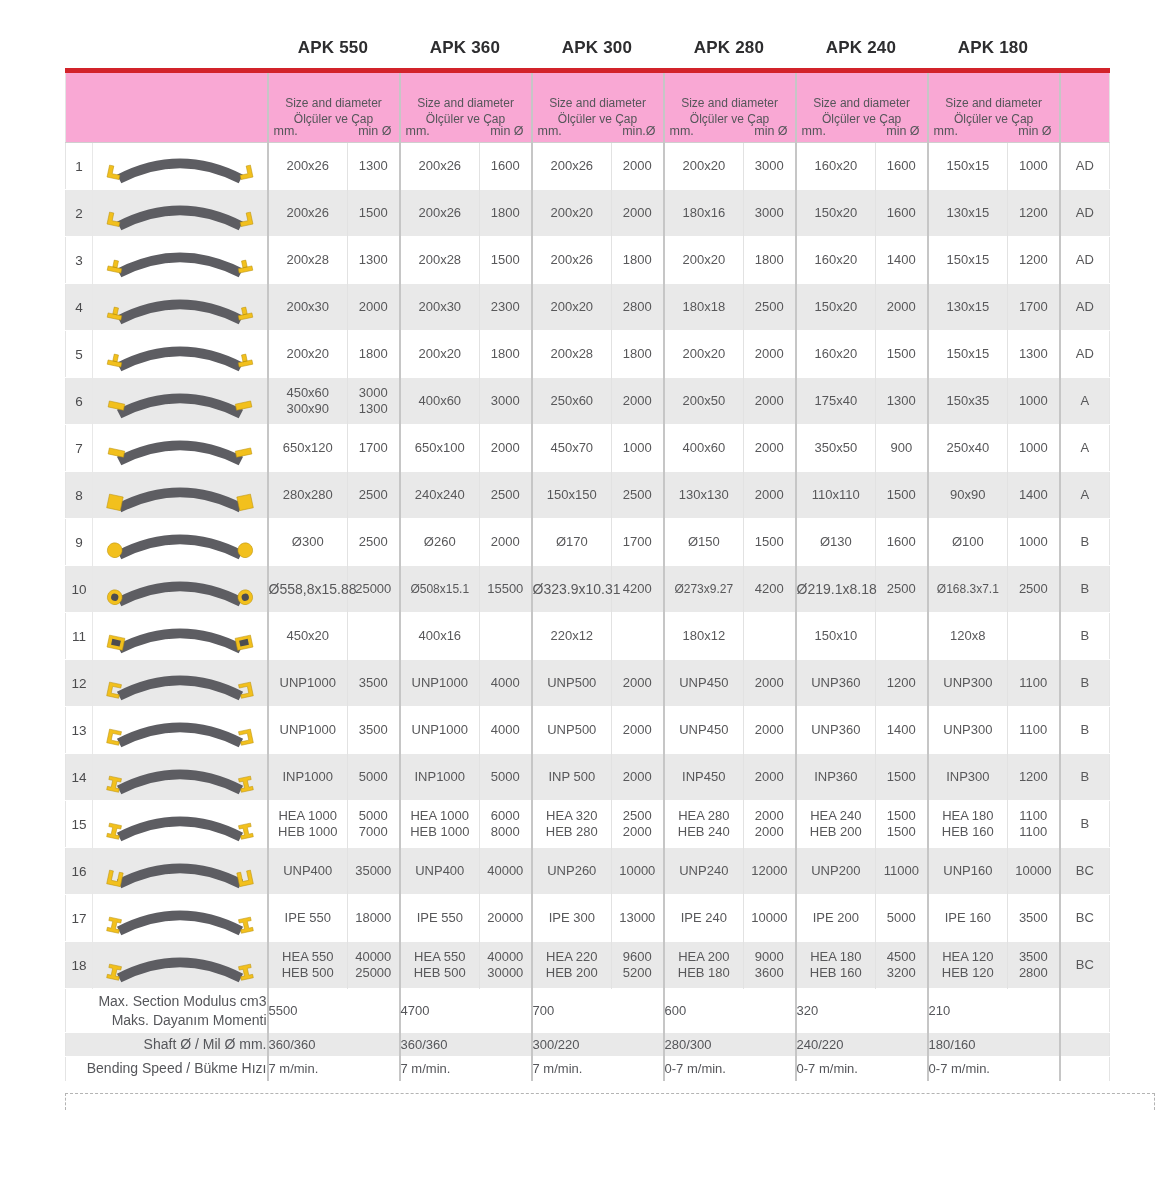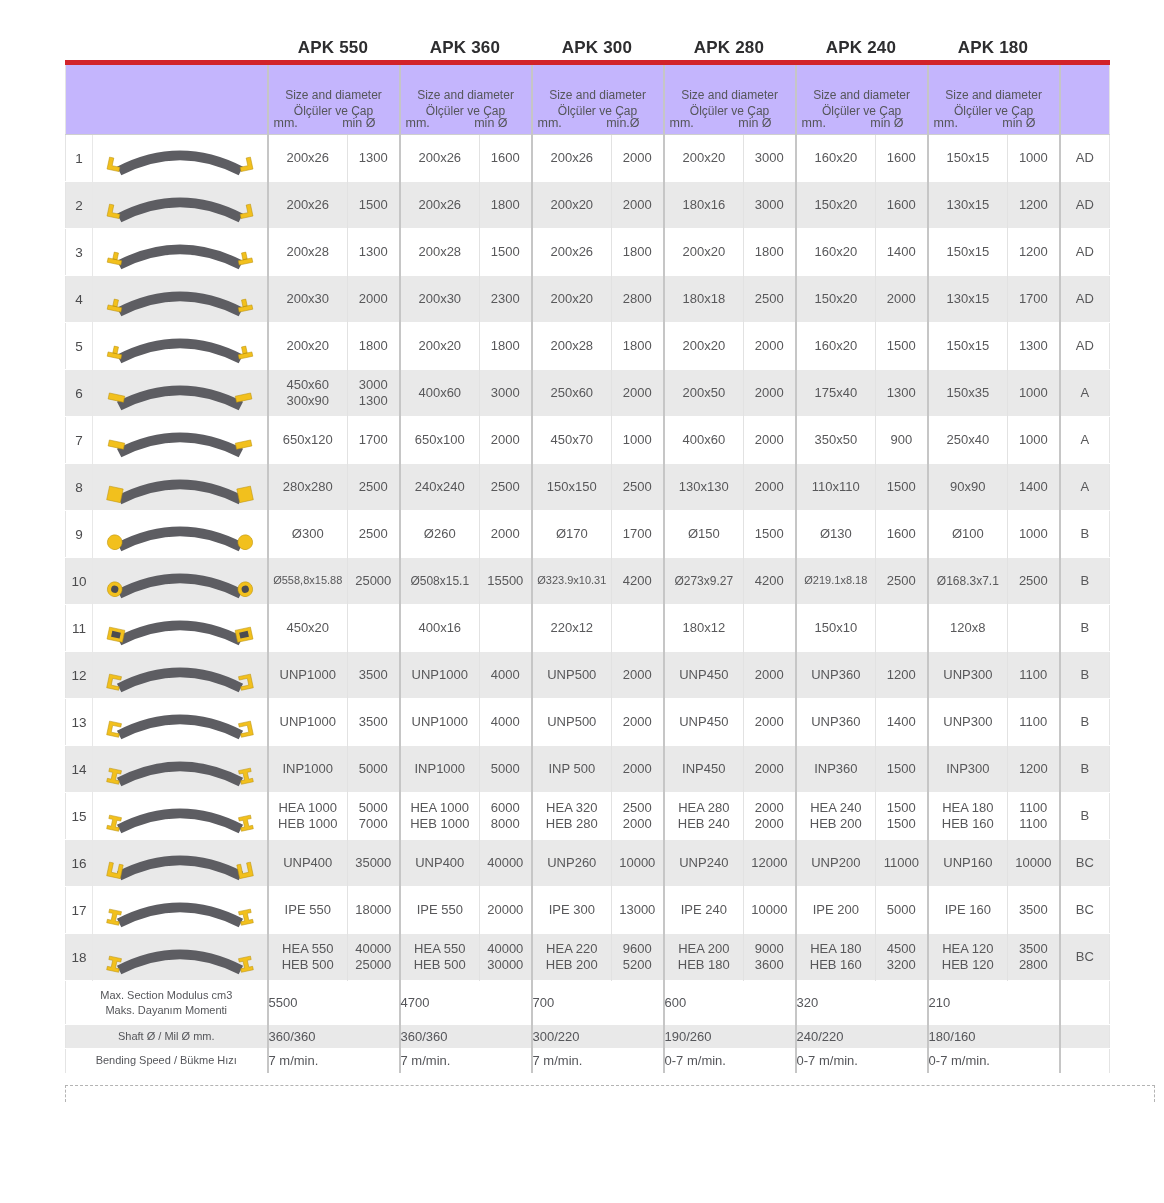--- a/index.html
+++ b/index.html
@@ -5,61 +5,61 @@
   html,body { margin:0; padding:0; }
   body {
     width:1164px; height:1203px; overflow:hidden; background:#ffffff;
     font-family:"Liberation Sans", sans-serif; color:#58585a;
   }
   .page { padding-left:65px; padding-top:28px; }
 
   
   .names-row {
     display:grid; grid-template-columns:202px repeat(6,132px) 50px;
-    height:30px; align-items:end; padding-bottom:2px;
+    height:30px; align-items:end; padding-bottom:10px;
   }
   .mname { text-align:center; font-weight:bold; font-size:17px; color:#2d2d2f; letter-spacing:.2px; }
 
   .red-bar { width:1045px; height:5px; background:#d2232a; }
 
   table { border-collapse:collapse; table-layout:fixed; width:1045px;
           border-left:1px solid #e4e4e4; border-right:1px solid #e4e4e4; }
   td { padding:0; vertical-align:middle; }
 
   
   .gs { border-left:2px solid #c6c6c6; }
   .ss { border-left:1px solid #e2e2e2; }
   .ls { border-left:1px solid #e8e8e8; }
 
   
-  thead td { height:69px; border-bottom:1px solid #cfcfcf; background:#c4b5fd; }
+  thead td { height:69px; border-bottom:1px solid #cfcfcf; background:#f9a8d4; }
   .tech { text-align:center; font-size:12.5px; color:#55565a; line-height:1.55; }
   .gh { position:relative; }
   .ght { text-align:center; font-size:12px; line-height:1.3; padding-top:8px; color:#55565a; }
   .ghs { position:absolute; left:0; right:0; bottom:4px; display:flex;
-         font-size:12.5px; color:#55565a; padding:0 23px 0 5px; justify-content:space-between; }
+         font-size:12.5px; color:#55565a; padding:0 7px 0 5px; justify-content:space-between; }
   .rolls-h { text-align:center; font-size:12.5px; line-height:1.35; color:#55565a; }
 
   
   tbody tr { height:47px; }
   tbody td { border-top:1px solid #ffffff; }
   tr.stripe td { background:#e9e9e9; }
   .num { text-align:center; font-size:13.5px; color:#4b4b4d; }
   .icon { text-align:center; }
   .mm, .mn, .rl { text-align:center; font-size:13px; white-space:pre-line; line-height:1.2; }
-  .s12 { font-size:12px; } .s11 { font-size:11px; }
+  .s12 { font-size:12px; } .s11 { font-size:14px; }
 
   .picon { width:162px; height:40px; display:block; margin:0 auto; }
   .steel { fill:none; stroke:#5d5d62; stroke-width:11; }
   .y { fill:#f2c01d; stroke:#bb920e; stroke-width:.6; }
 
   
   tr.sum { height:24px; }
   tr.sum.tall { height:44px; }
-  .slabel { text-align:center; font-size:11px; line-height:1.35; color:#55565a; white-space:pre-line; }
+  .slabel { text-align:right; font-size:14px; line-height:1.35; color:#55565a; white-space:pre-line; }
   .sval { text-align:left; font-size:13px; color:#55565a; }
 
   .dashed-box { width:1088px; height:16px; margin-top:12px;
                 border:1px dashed #b4b4b4; border-bottom:none; background:#fff; }
 </style>
 </head>
 <body>
 
 <div class="page">
   <div class="names-row">
@@ -665,21 +665,21 @@
           <td colspan="2" class="sval gs">600</td>
           <td colspan="2" class="sval gs">320</td>
           <td colspan="2" class="sval gs">210</td>
           <td class="gs"></td>
         </tr>
         <tr class="sum stripe ">
           <td colspan="2" class="slabel">Shaft Ø  / Mil Ø mm.</td>
           <td colspan="2" class="sval gs">360/360</td>
           <td colspan="2" class="sval gs">360/360</td>
           <td colspan="2" class="sval gs">300/220</td>
-          <td colspan="2" class="sval gs">190/260</td>
+          <td colspan="2" class="sval gs">280/300</td>
           <td colspan="2" class="sval gs">240/220</td>
           <td colspan="2" class="sval gs">180/160</td>
           <td class="gs"></td>
         </tr>
         <tr class="sum  ">
           <td colspan="2" class="slabel">Bending Speed / Bükme Hızı</td>
           <td colspan="2" class="sval gs">7 m/min.</td>
           <td colspan="2" class="sval gs">7 m/min.</td>
           <td colspan="2" class="sval gs">7 m/min.</td>
           <td colspan="2" class="sval gs">0-7 m/min.</td>

